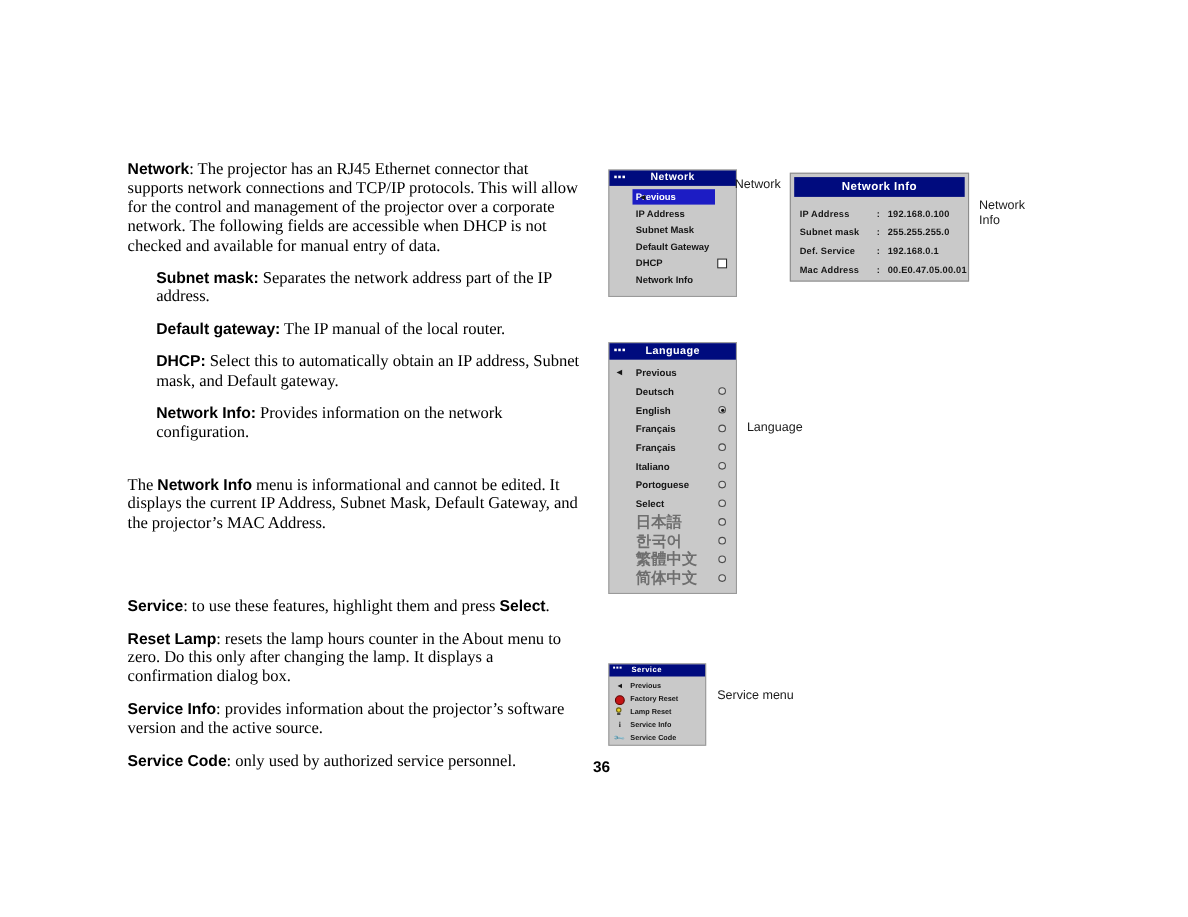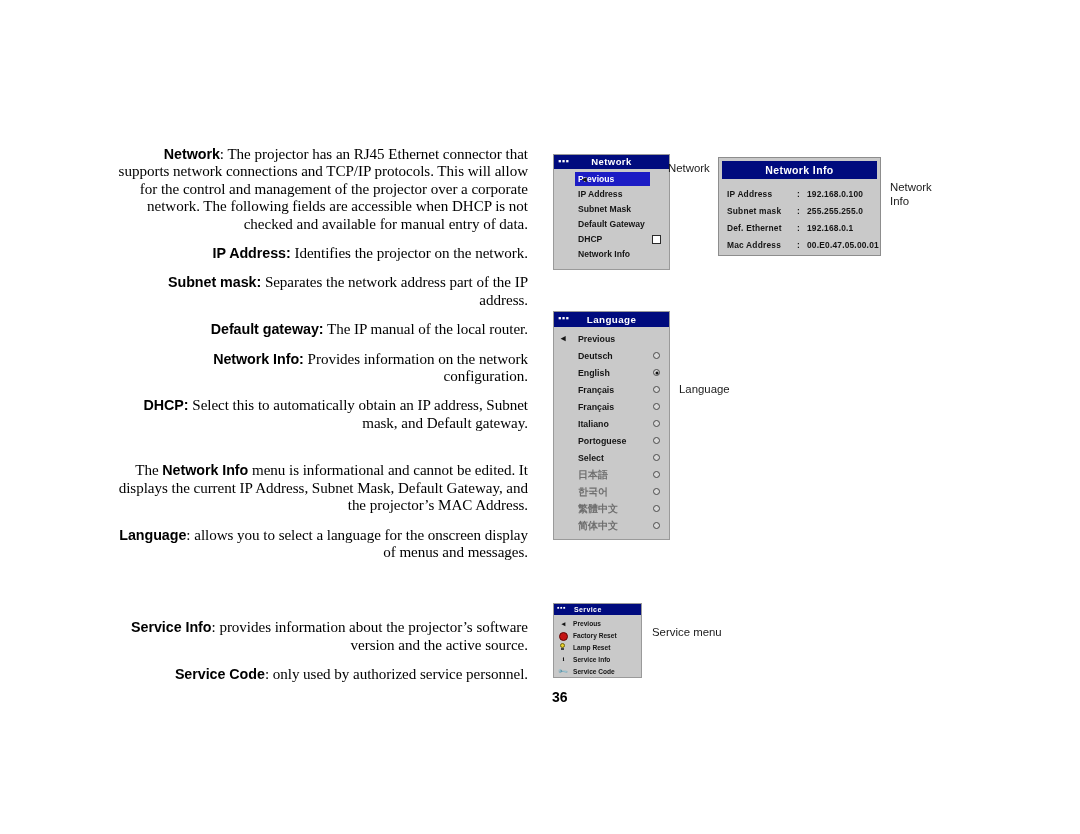--- a/index.html
+++ b/index.html
@@ -21,31 +21,31 @@
     position: absolute;
     left: 116px;
     top: 146px;
     width: 412px;
   }
   .para {
     font-family: "Liberation Serif", serif;
     font-size: 15.1px;
     line-height: 17.4px;
     margin: 0 0 12px 0;
-    text-align: right;
+    text-align: left;
     letter-spacing: -0.05px;
   }
   .para.indent { margin-left: 26px; }
   .para b { font-family: "Liberation Sans", sans-serif; font-weight: bold; font-size: 14.3px; }
   .gap-xl { height: 46px; }
   .gap-block { height: 18px; }
 
   #pagenum {
     position: absolute;
-    left: 552px;
+    left: 539px;
     top: 689px;
     font-family: "Liberation Sans", sans-serif;
     font-weight: bold;
     font-size: 14px;
     color: #000;
   }
 
   
   .osd {
     position: absolute;
@@ -153,21 +153,21 @@
     height: 15px; line-height: 15px; font-size: 9.8px;
   }
   #language-menu .osd-title .dots { left: 4px; top: -1px; font-size: 9px; }
   #language-menu .osd-body { padding-top: 3px; }
   #language-menu .osd-row {
     height: 17px; font-size: 8.8px; padding-left: 24px;
   }
   #language-menu .osd-row .caret { left: 7px; top: 4px; font-size: 9px; }
   #language-menu .radio { right: 9px; top: 5px; width: 7px; height: 7px; }
   #language-menu .radio.on::after { width: 3px; height: 3px; }
-  #language-menu .osd-row.cjk { color: #6e6e6e; font-size: 10px; }
+  #language-menu .osd-row.cjk { color: #6e6e6e; font-size: 14px; }
 
   
   #service-menu {
     left: 553px; top: 603px;
     width: 89px; height: 75px;
   }
   #service-menu .osd-title {
     height: 11px; line-height: 11px; font-size: 7px;
     text-align: left; padding-left: 20px;
   }
@@ -218,40 +218,40 @@
   #callout-language { left: 679px; top: 382px; }
   #callout-service { left: 652px; top: 625px; }
 </style>
 </head>
 <body>
 
 <div id="prose">
 
   <p class="para"><b>Network</b><span>: The projector has an RJ45 Ethernet connector that supports network connections and TCP/IP protocols. This will allow for the control and management of the projector over a corporate network. The following fields are accessible when DHCP is not checked and available for manual entry of data.</span></p>
 
-  <p class="para indent"><b>IP Address:</b><span> Identifies the projector on the network.</span></p>
 
   <p class="para indent"><b>Subnet mask:</b><span> Separates the network address part of the IP address.</span></p>
 
   <p class="para indent"><b>Default gateway:</b><span> The IP manual of the local router.</span></p>
 
+  <p class="para indent"><b>DHCP:</b><span> Select this to automatically obtain an IP address, Subnet mask, and Default gateway.</span></p>
+
   <p class="para indent"><b>Network Info:</b><span> Provides information on the network configuration.</span></p>
 
-  <p class="para indent"><b>DHCP:</b><span> Select this to automatically obtain an IP address, Subnet mask, and Default gateway.</span></p>
-
   <div class="gap-block"></div>
 
   <p class="para"><span>The </span><b>Network Info</b><span> menu is informational and cannot be edited. It displays the current IP Address, Subnet Mask, Default Gateway, and the projector’s MAC Address.</span></p>
 
-  <p class="para"><b>Language</b><span>: allows you to select a language for the onscreen display of menus and messages.</span></p>
 
   <div class="gap-xl"></div>
 
-
-
+  <p class="para"><b>Service</b><span>: to use these features, highlight them and press </span><b>Select</b><span>.</span></p>
+
+
+  <p class="para"><b>Reset Lamp</b><span>: resets the lamp hours counter in the About menu to zero. Do this only after changing the lamp. It displays a confirmation dialog box.</span></p>
 
   <p class="para"><b>Service Info</b><span>: provides information about the projector’s software version and the active source.</span></p>
 
   <p class="para"><b>Service Code</b><span>: only used by authorized service personnel.</span></p>
 
 </div>
 
 <div id="pagenum">36</div>
 
 <div class="osd" id="network-menu">
@@ -292,21 +292,21 @@
       <span class="info-label">IP Address</span>
       <span class="info-colon">:</span>
       <span class="info-value">192.168.0.100</span>
     </div>
     <div class="info-row">
       <span class="info-label">Subnet mask</span>
       <span class="info-colon">:</span>
       <span class="info-value">255.255.255.0</span>
     </div>
     <div class="info-row">
-      <span class="info-label">Def. Ethernet</span>
+      <span class="info-label">Def. Service</span>
       <span class="info-colon">:</span>
       <span class="info-value">192.168.0.1</span>
     </div>
     <div class="info-row">
       <span class="info-label">Mac Address</span>
       <span class="info-colon">:</span>
       <span class="info-value">00.E0.47.05.00.01</span>
     </div>
   </div>
 </div>

